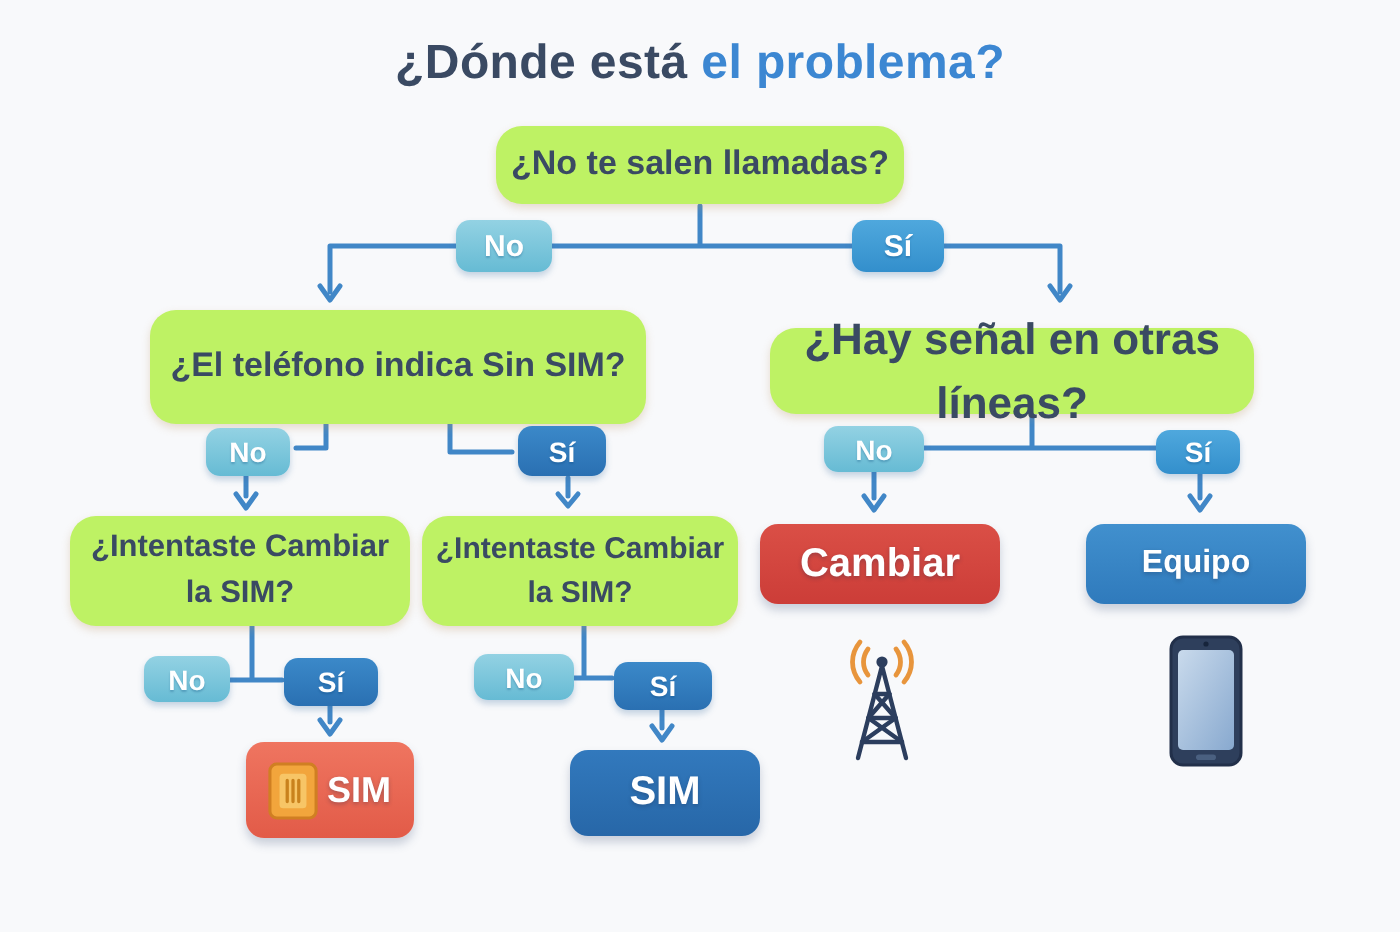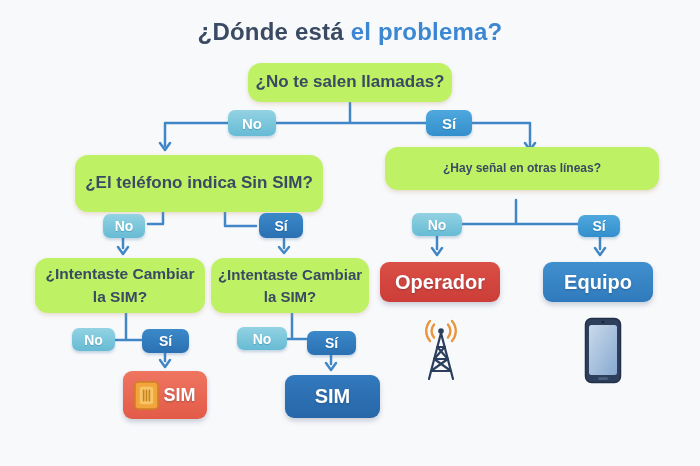--- a/index.html
+++ b/index.html
@@ -29,21 +29,21 @@
   .qbox{
     position:absolute;z-index:2;box-sizing:border-box;
     background:#bef264;border-radius:13px;
     display:flex;align-items:center;justify-content:center;
     text-align:center;color:#3A4A63;font-weight:700;
     box-shadow:0 2px 4px rgba(190,150,100,.30);
     padding:2px 6px;line-height:1.45;
   }
   #q-root{left:248px;top:63px;width:204px;height:39px;font-size:17px;}
   #q-sinsim{left:75px;top:155px;width:248px;height:57px;font-size:17px;}
-  #q-senal{left:385px;top:147px;width:274px;height:43px;font-size:12px;}
+  #q-senal{left:385px;top:164px;width:242px;height:43px;font-size:22px;}
   #q-cambiar-left{left:35px;top:258px;width:170px;height:55px;font-size:15.5px;}
   #q-cambiar-right{left:211px;top:258px;width:158px;height:55px;font-size:15px;}
   .lbl{
     position:absolute;z-index:3;
     display:flex;align-items:center;justify-content:center;
     color:#fff;font-weight:700;font-size:15px;
     border-radius:7px;
     text-shadow:0 1px 1px rgba(0,60,110,.25);
     box-shadow:0 2px 3px rgba(60,110,160,.28);
     text-align:right;
@@ -65,21 +65,21 @@
     position:absolute;z-index:2;
     display:flex;align-items:center;justify-content:center;
     color:#fff;font-weight:700;
     border-radius:9px;
     text-shadow:0 1px 2px rgba(30,40,70,.3);
     box-shadow:0 3px 5px rgba(60,80,120,.25);
   }
   #r-sim-left{left:123px;top:371px;width:84px;height:48px;background:linear-gradient(180deg,#EF7560,#E25B48);font-size:18px;gap:4px;}
   #r-sim-right{left:285px;top:375px;width:95px;height:43px;background:linear-gradient(180deg,#3279BD,#2767A8);font-size:20px;}
   #r-operador{left:380px;top:262px;width:120px;height:40px;background:linear-gradient(180deg,#DA4F46,#CC3D38);font-size:20px;}
-  #r-equipo{left:543px;top:262px;width:110px;height:40px;background:linear-gradient(180deg,#4190CE,#2F7ABC);font-size:20px;}
+  #r-equipo{left:543px;top:262px;width:110px;height:40px;background:linear-gradient(180deg,#4190CE,#2F7ABC);font-size:16px;}
   .icon-abs{position:absolute;z-index:2;}
   #icon-antenna{left:421px;top:318px;}
   #icon-phone{left:584px;top:317px;}
 </style>
 </head>
 <body>
 
 <div class="stage">
 
   <svg class="connectors" width="700" height="466" viewBox="0 0 700 466">
@@ -130,21 +130,21 @@
     <span style="display:flex;">
       <svg width="25" height="29" viewBox="0 0 26 30">
         <rect x="1" y="1" width="24" height="28" rx="3.5" fill="#F2A53C" stroke="#D07F22" stroke-width="1.6"></rect>
         <rect x="6" y="6" width="14" height="18" rx="2" fill="#F7C566"></rect>
         <path d="M10,9.5 V20.5 M13,9.5 V20.5 M16,9.5 V20.5" stroke="#C9821D" stroke-width="1.7" stroke-linecap="round"></path>
       </svg>
     </span>
     <span>SIM</span>
   </div>
   <div class="result" id="r-sim-right">SIM</div>
-  <div class="result" id="r-operador">Operador</div>
+  <div class="result" id="r-operador">Cambiar</div>
   <div class="result" id="r-equipo">Equipo</div>
 
   <div class="icon-abs" id="icon-antenna">
     <svg width="40" height="66" viewBox="0 0 40 66">
       <g stroke="#E8953C" stroke-width="2.4" fill="none" stroke-linecap="round">
         <path d="M9,3 C4,9 4,17 9,23"></path>
         <path d="M13,6.5 C10,10.5 10,15.5 13,19.5"></path>
         <path d="M31,3 C36,9 36,17 31,23"></path>
         <path d="M27,6.5 C30,10.5 30,15.5 27,19.5"></path>
       </g>

